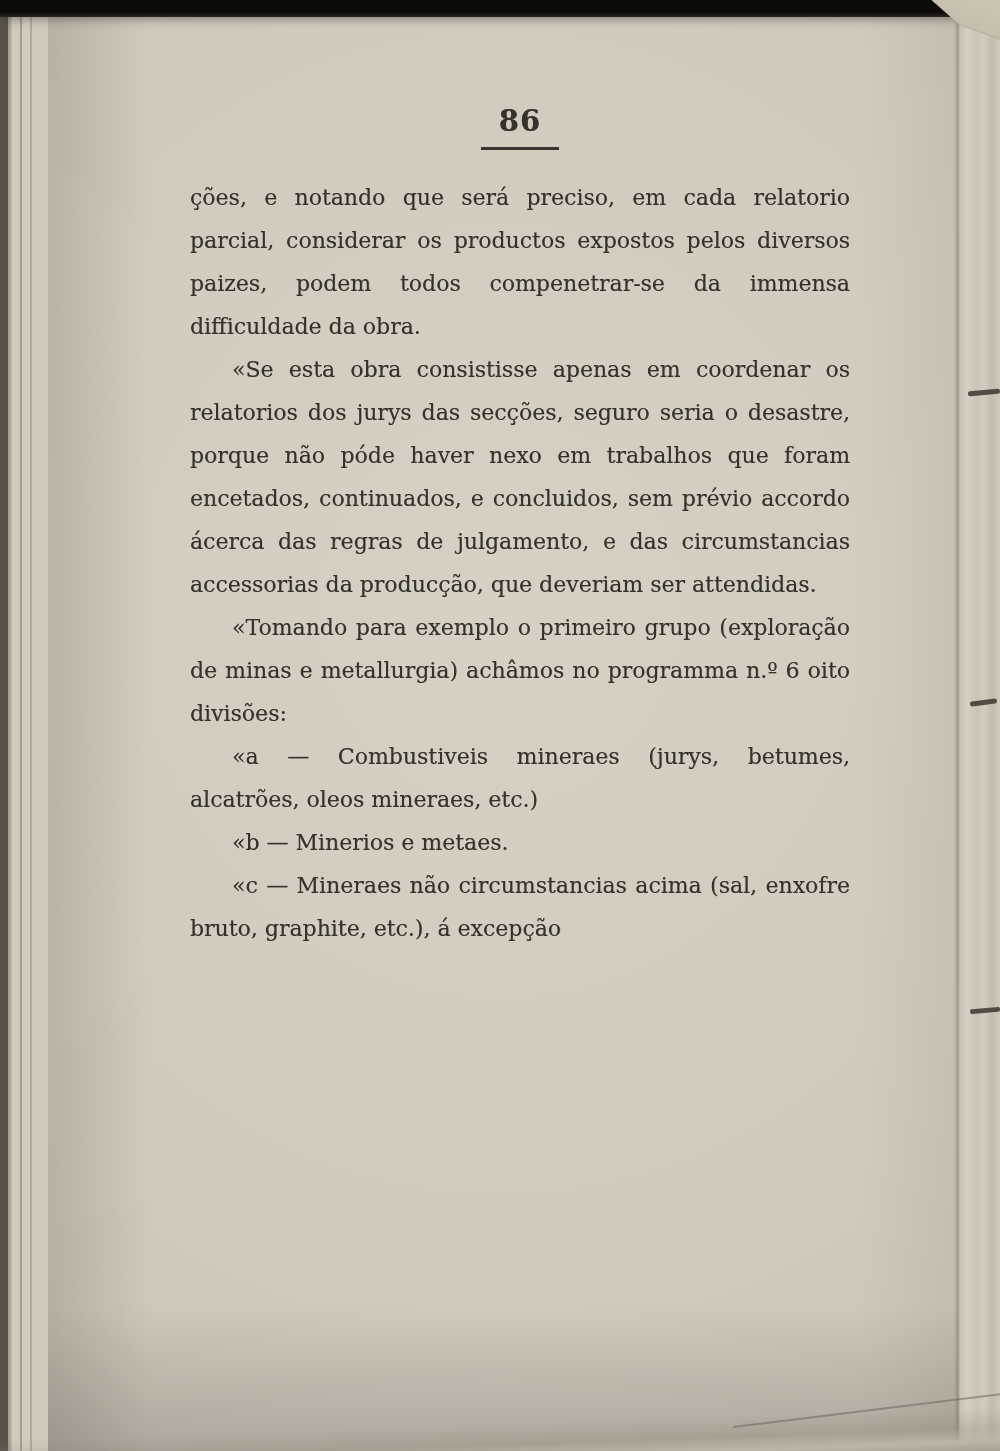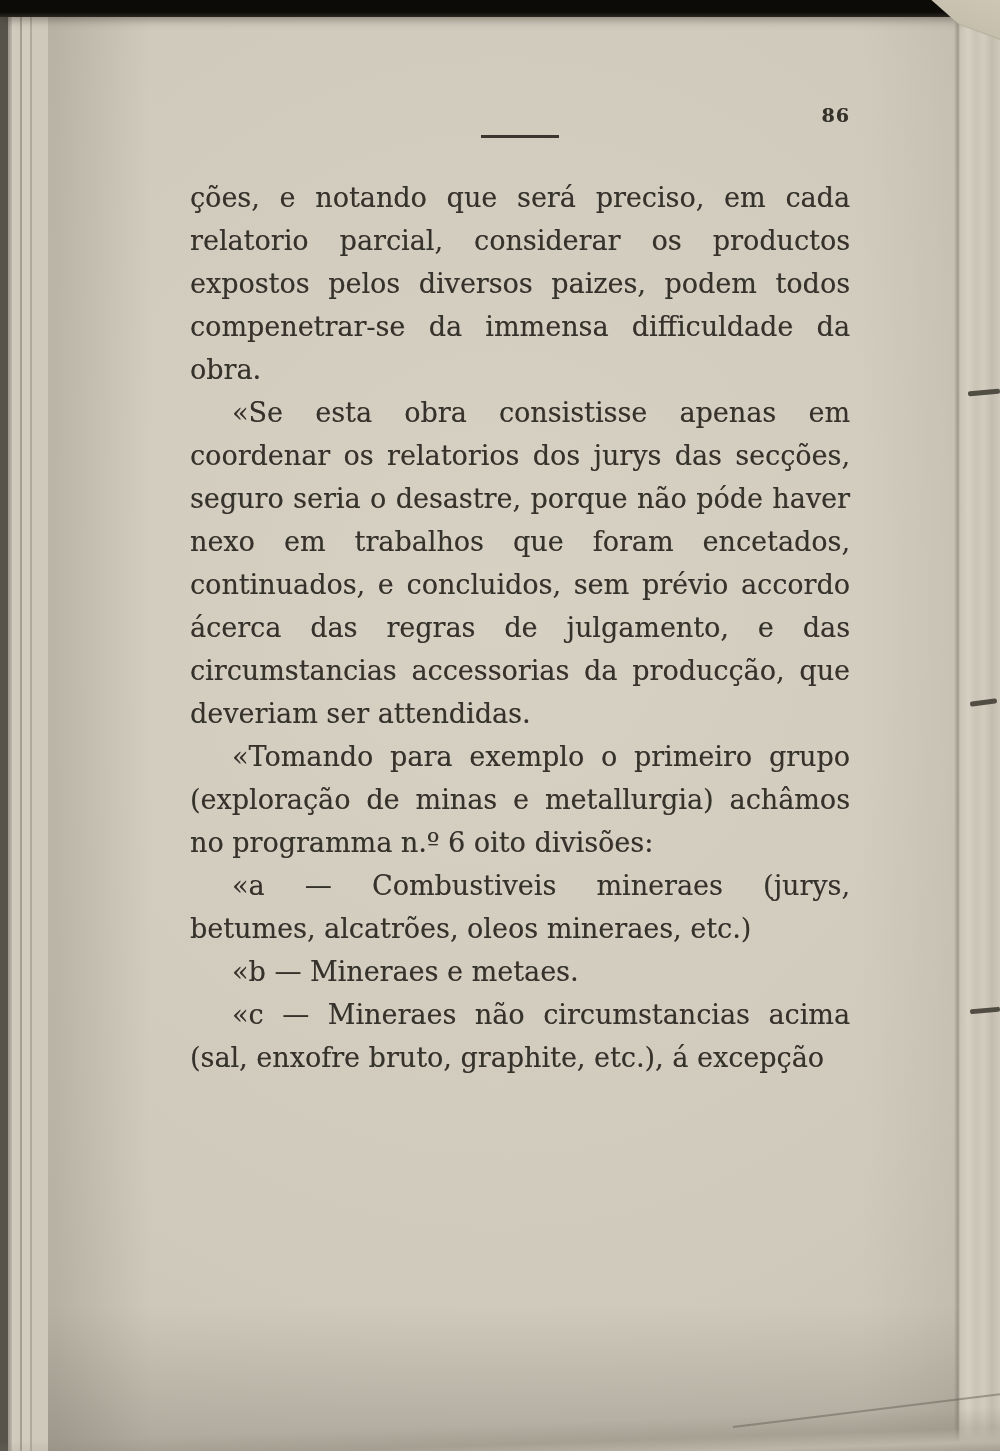--- a/index.html
+++ b/index.html
@@ -65,33 +65,32 @@
   .ink-mark { position: absolute; height: 5px; background: #3b372f; border-radius: 2px; z-index: 6; opacity: .85; }
   .ink-mark.m1 { right: 0px; top: 390px; width: 32px; transform: rotate(-5deg); }
   .ink-mark.m2 { right: 3px; top: 700px; width: 27px; transform: rotate(-7deg); }
   .ink-mark.m3 { right: 0px; top: 1008px; width: 30px; transform: rotate(-5deg); }
 
   .page-header {
     position: absolute; left: 190px; width: 660px; top: 104px; z-index: 2;
     text-align: center; color: var(--ink, #35322b);
   }
   .page-number {
-    font-size: 19px; font-weight: bold; letter-spacing: 1px;
+    font-size: 29px; font-weight: bold; letter-spacing: 1px;
     text-shadow: 0.3px 0.3px 0.6px rgba(53,50,43,.55);
-    text-align: right;
   }
   .page-number-rule {
     width: 78px; height: 3px; margin: 9px auto 0 auto;
     background: #3a362f;
   }
 
   .text-block {
     position: absolute; left: 190px; top: 176px; width: 660px; z-index: 2;
     color: var(--ink, #35322b);
-    font-size: 27px;
+    font-size: 22px;
     line-height: 43px;
     text-align: justify;
     text-shadow: 0.3px 0.3px 0.6px rgba(53,50,43,.45);
   }
   .para { margin: 0; text-indent: 42px; }
   .para.no-indent { text-indent: 0; }
 </style>
 </head>
 <body>
 
@@ -110,16 +109,16 @@
   <header class="page-header">
     <div class="page-number">86</div>
     <div class="page-number-rule"></div>
   </header>
 
   <main class="text-block">
     <p class="para no-indent">ções, e notando que será preciso, em cada relatorio parcial, considerar os productos expostos pelos diversos paizes, podem todos compenetrar-se da immensa difficuldade da obra.</p>
     <p class="para">«Se esta obra consistisse apenas em coordenar os relatorios dos jurys das secções, seguro seria o desastre, porque não póde haver nexo em trabalhos que foram encetados, continuados, e concluidos, sem prévio accordo ácerca das regras de julgamento, e das circumstancias accessorias da producção, que deveriam ser attendidas.</p>
     <p class="para">«Tomando para exemplo o primeiro grupo (exploração de minas e metallurgia) achâmos no programma n.º 6 oito divisões:</p>
     <p class="para">«a — Combustiveis mineraes (jurys, betumes, alcatrões, oleos mineraes, etc.)</p>
-    <p class="para">«b — Mineraes e metaes.</p>
+    <p class="para">«b — Minerios e metaes.</p>
     <p class="para">«c — Mineraes não circumstancias acima (sal, enxofre bruto, graphite, etc.), á excepção</p>
   </main>
 </div>
 
 </body></html>

